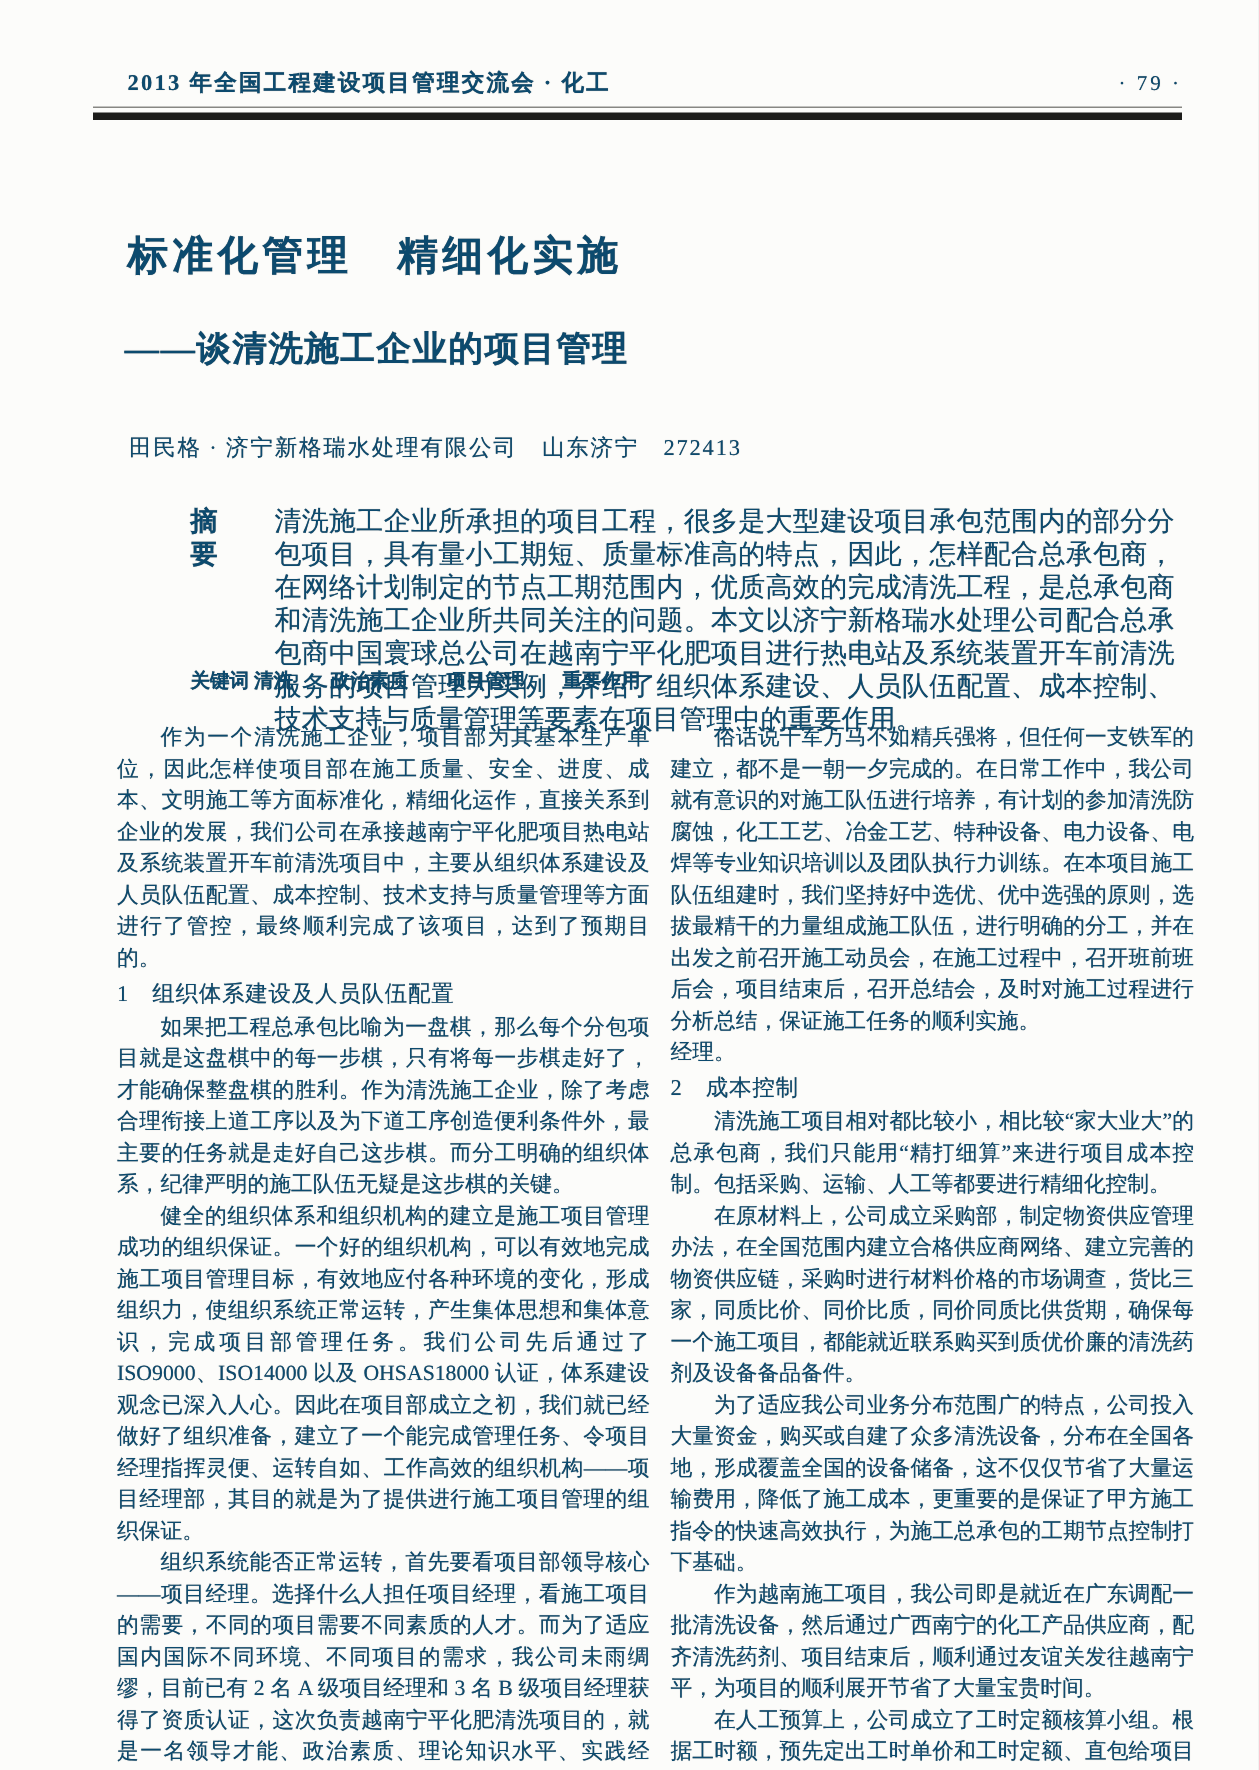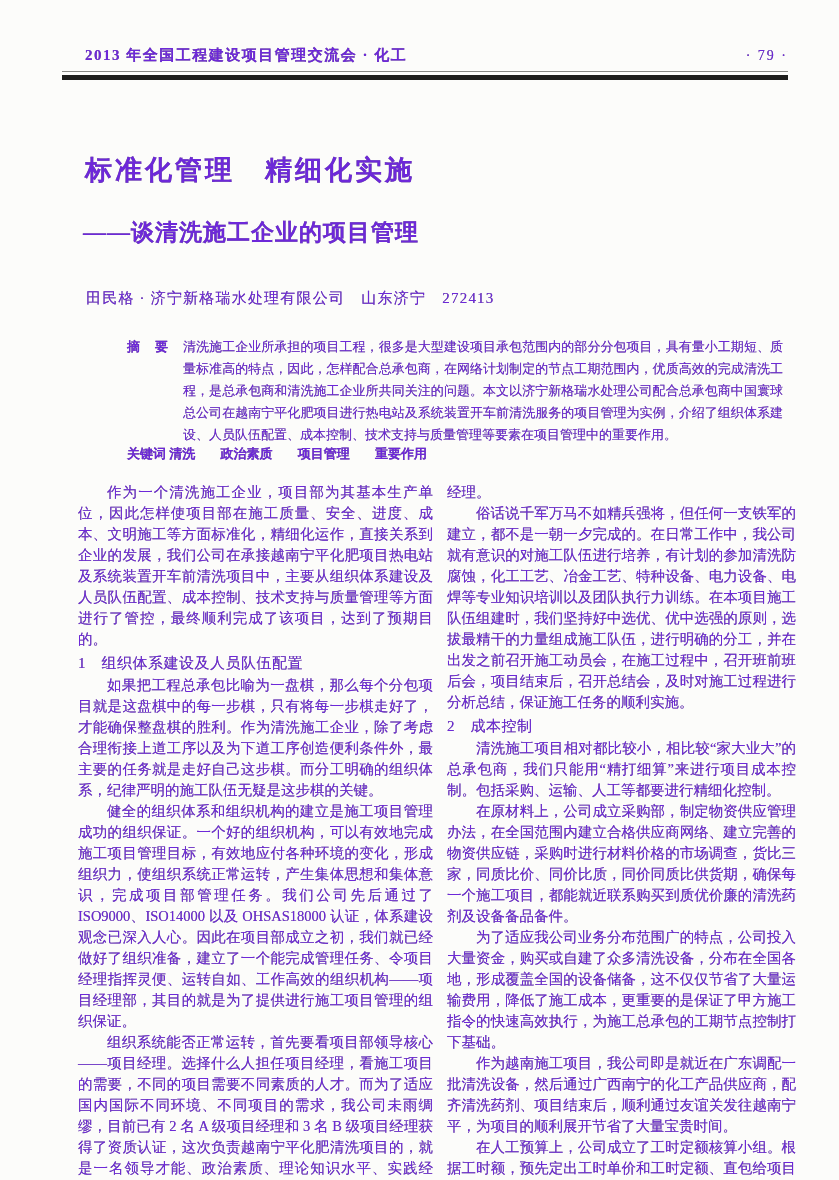--- a/index.html
+++ b/index.html
@@ -3,21 +3,21 @@
 <meta charset="utf-8">
 <style>
   html,body{margin:0;padding:0;background:#e9e9e7;}
   .page{
     position:relative;
     width:839px;height:1180px;
     margin:0 auto;
     background:#fcfcfa;
     overflow:hidden;
     font-family:"Liberation Serif","DejaVu Serif",serif;
-    color:#6d28d9;
+    color:#0c4a6e;
     text-shadow:0 0 .45px rgba(20,20,20,.55);
   }
   
   .header{
     position:absolute;top:46px;left:64px;width:724px;
     display:flex;justify-content:space-between;align-items:baseline;
     font-size:15px;
   }
   .conf{padding-left:21px;letter-spacing:1.5px;font-weight:bold;}
   .pnum{font-size:14px;letter-spacing:2px;}
@@ -32,21 +32,21 @@
     position:absolute;top:217px;left:83px;margin:0;
     font-size:23px;font-weight:bold;letter-spacing:1px;white-space:nowrap;
   }
   .byline{
     position:absolute;top:289px;left:86px;
     font-size:15px;letter-spacing:1.2px;white-space:nowrap;font-family:Liberation Serif, serif;
   }
   
   .abstract{
     position:absolute;top:336px;left:127px;width:656px;
-    display:flex;font-size:13px;line-height:22px;
+    display:flex;font-size:18px;line-height:22px;
   }
   .ab-label{flex:0 0 56px;font-weight:bold;letter-spacing:1px;}
   .ab-text{flex:1;text-align:justify;}
   .keywords{
     position:absolute;top:445px;left:127px;
     font-size:13px;font-weight:bold;white-space:nowrap;
   }
   .kw-label{}
   .kw{margin-right:22px;}
   
@@ -94,22 +94,22 @@
 
   <div class="body-cols">
     <div class="col col-left">
       <p class="para">作为一个清洗施工企业，项目部为其基本生产单位，因此怎样使项目部在施工质量、安全、进度、成本、文明施工等方面标准化，精细化运作，直接关系到企业的发展，我们公司在承接越南宁平化肥项目热电站及系统装置开车前清洗项目中，主要从组织体系建设及人员队伍配置、成本控制、技术支持与质量管理等方面进行了管控，最终顺利完成了该项目，达到了预期目的。</p>
       <h3 class="sec">1　组织体系建设及人员队伍配置</h3>
       <p class="para">如果把工程总承包比喻为一盘棋，那么每个分包项目就是这盘棋中的每一步棋，只有将每一步棋走好了，才能确保整盘棋的胜利。作为清洗施工企业，除了考虑合理衔接上道工序以及为下道工序创造便利条件外，最主要的任务就是走好自己这步棋。而分工明确的组织体系，纪律严明的施工队伍无疑是这步棋的关键。</p>
       <p class="para">健全的组织体系和组织机构的建立是施工项目管理成功的组织保证。一个好的组织机构，可以有效地完成施工项目管理目标，有效地应付各种环境的变化，形成组织力，使组织系统正常运转，产生集体思想和集体意识，完成项目部管理任务。我们公司先后通过了 ISO9000、ISO14000 以及 OHSAS18000 认证，体系建设观念已深入人心。因此在项目部成立之初，我们就已经做好了组织准备，建立了一个能完成管理任务、令项目经理指挥灵便、运转自如、工作高效的组织机构——项目经理部，其目的就是为了提供进行施工项目管理的组织保证。</p>
       <p class="para">组织系统能否正常运转，首先要看项目部领导核心——项目经理。选择什么人担任项目经理，看施工项目的需要，不同的项目需要不同素质的人才。而为了适应国内国际不同环境、不同项目的需求，我公司未雨绸缪，目前已有 2 名 A 级项目经理和 3 名 B 级项目经理获得了资质认证，这次负责越南宁平化肥清洗项目的，就是一名领导才能、政治素质、理论知识水平、实践经验、时间观念等方面都很强的 A 级项目</p>
     </div>
     <div class="col col-right">
+      <p class="para">俗话说千军万马不如精兵强将，但任何一支铁军的建立，都不是一朝一夕完成的。在日常工作中，我公司就有意识的对施工队伍进行培养，有计划的参加清洗防腐蚀，化工工艺、冶金工艺、特种设备、电力设备、电焊等专业知识培训以及团队执行力训练。在本项目施工队伍组建时，我们坚持好中选优、优中选强的原则，选拔最精干的力量组成施工队伍，进行明确的分工，并在出发之前召开施工动员会，在施工过程中，召开班前班后会，项目结束后，召开总结会，及时对施工过程进行分析总结，保证施工任务的顺利实施。</p>
       <p class="para no-indent">经理。</p>
-      <p class="para">俗话说千军万马不如精兵强将，但任何一支铁军的建立，都不是一朝一夕完成的。在日常工作中，我公司就有意识的对施工队伍进行培养，有计划的参加清洗防腐蚀，化工工艺、冶金工艺、特种设备、电力设备、电焊等专业知识培训以及团队执行力训练。在本项目施工队伍组建时，我们坚持好中选优、优中选强的原则，选拔最精干的力量组成施工队伍，进行明确的分工，并在出发之前召开施工动员会，在施工过程中，召开班前班后会，项目结束后，召开总结会，及时对施工过程进行分析总结，保证施工任务的顺利实施。</p>
       <h3 class="sec">2　成本控制</h3>
       <p class="para">清洗施工项目相对都比较小，相比较“家大业大”的总承包商，我们只能用“精打细算”来进行项目成本控制。包括采购、运输、人工等都要进行精细化控制。</p>
       <p class="para">在原材料上，公司成立采购部，制定物资供应管理办法，在全国范围内建立合格供应商网络、建立完善的物资供应链，采购时进行材料价格的市场调查，货比三家，同质比价、同价比质，同价同质比供货期，确保每一个施工项目，都能就近联系购买到质优价廉的清洗药剂及设备备品备件。</p>
       <p class="para">为了适应我公司业务分布范围广的特点，公司投入大量资金，购买或自建了众多清洗设备，分布在全国各地，形成覆盖全国的设备储备，这不仅仅节省了大量运输费用，降低了施工成本，更重要的是保证了甲方施工指令的快速高效执行，为施工总承包的工期节点控制打下基础。</p>
       <p class="para">作为越南施工项目，我公司即是就近在广东调配一批清洗设备，然后通过广西南宁的化工产品供应商，配齐清洗药剂、项目结束后，顺利通过友谊关发往越南宁平，为项目的顺利展开节省了大量宝贵时间。</p>
       <p class="para">在人工预算上，公司成立了工时定额核算小组。根据工时额，预先定出工时单价和工时定额、直包给项目经理，超支不补，结余不退，极大地调动了施工队伍的积极性，杜绝了窝</p>
     </div>
   </div>
 
 </div>

